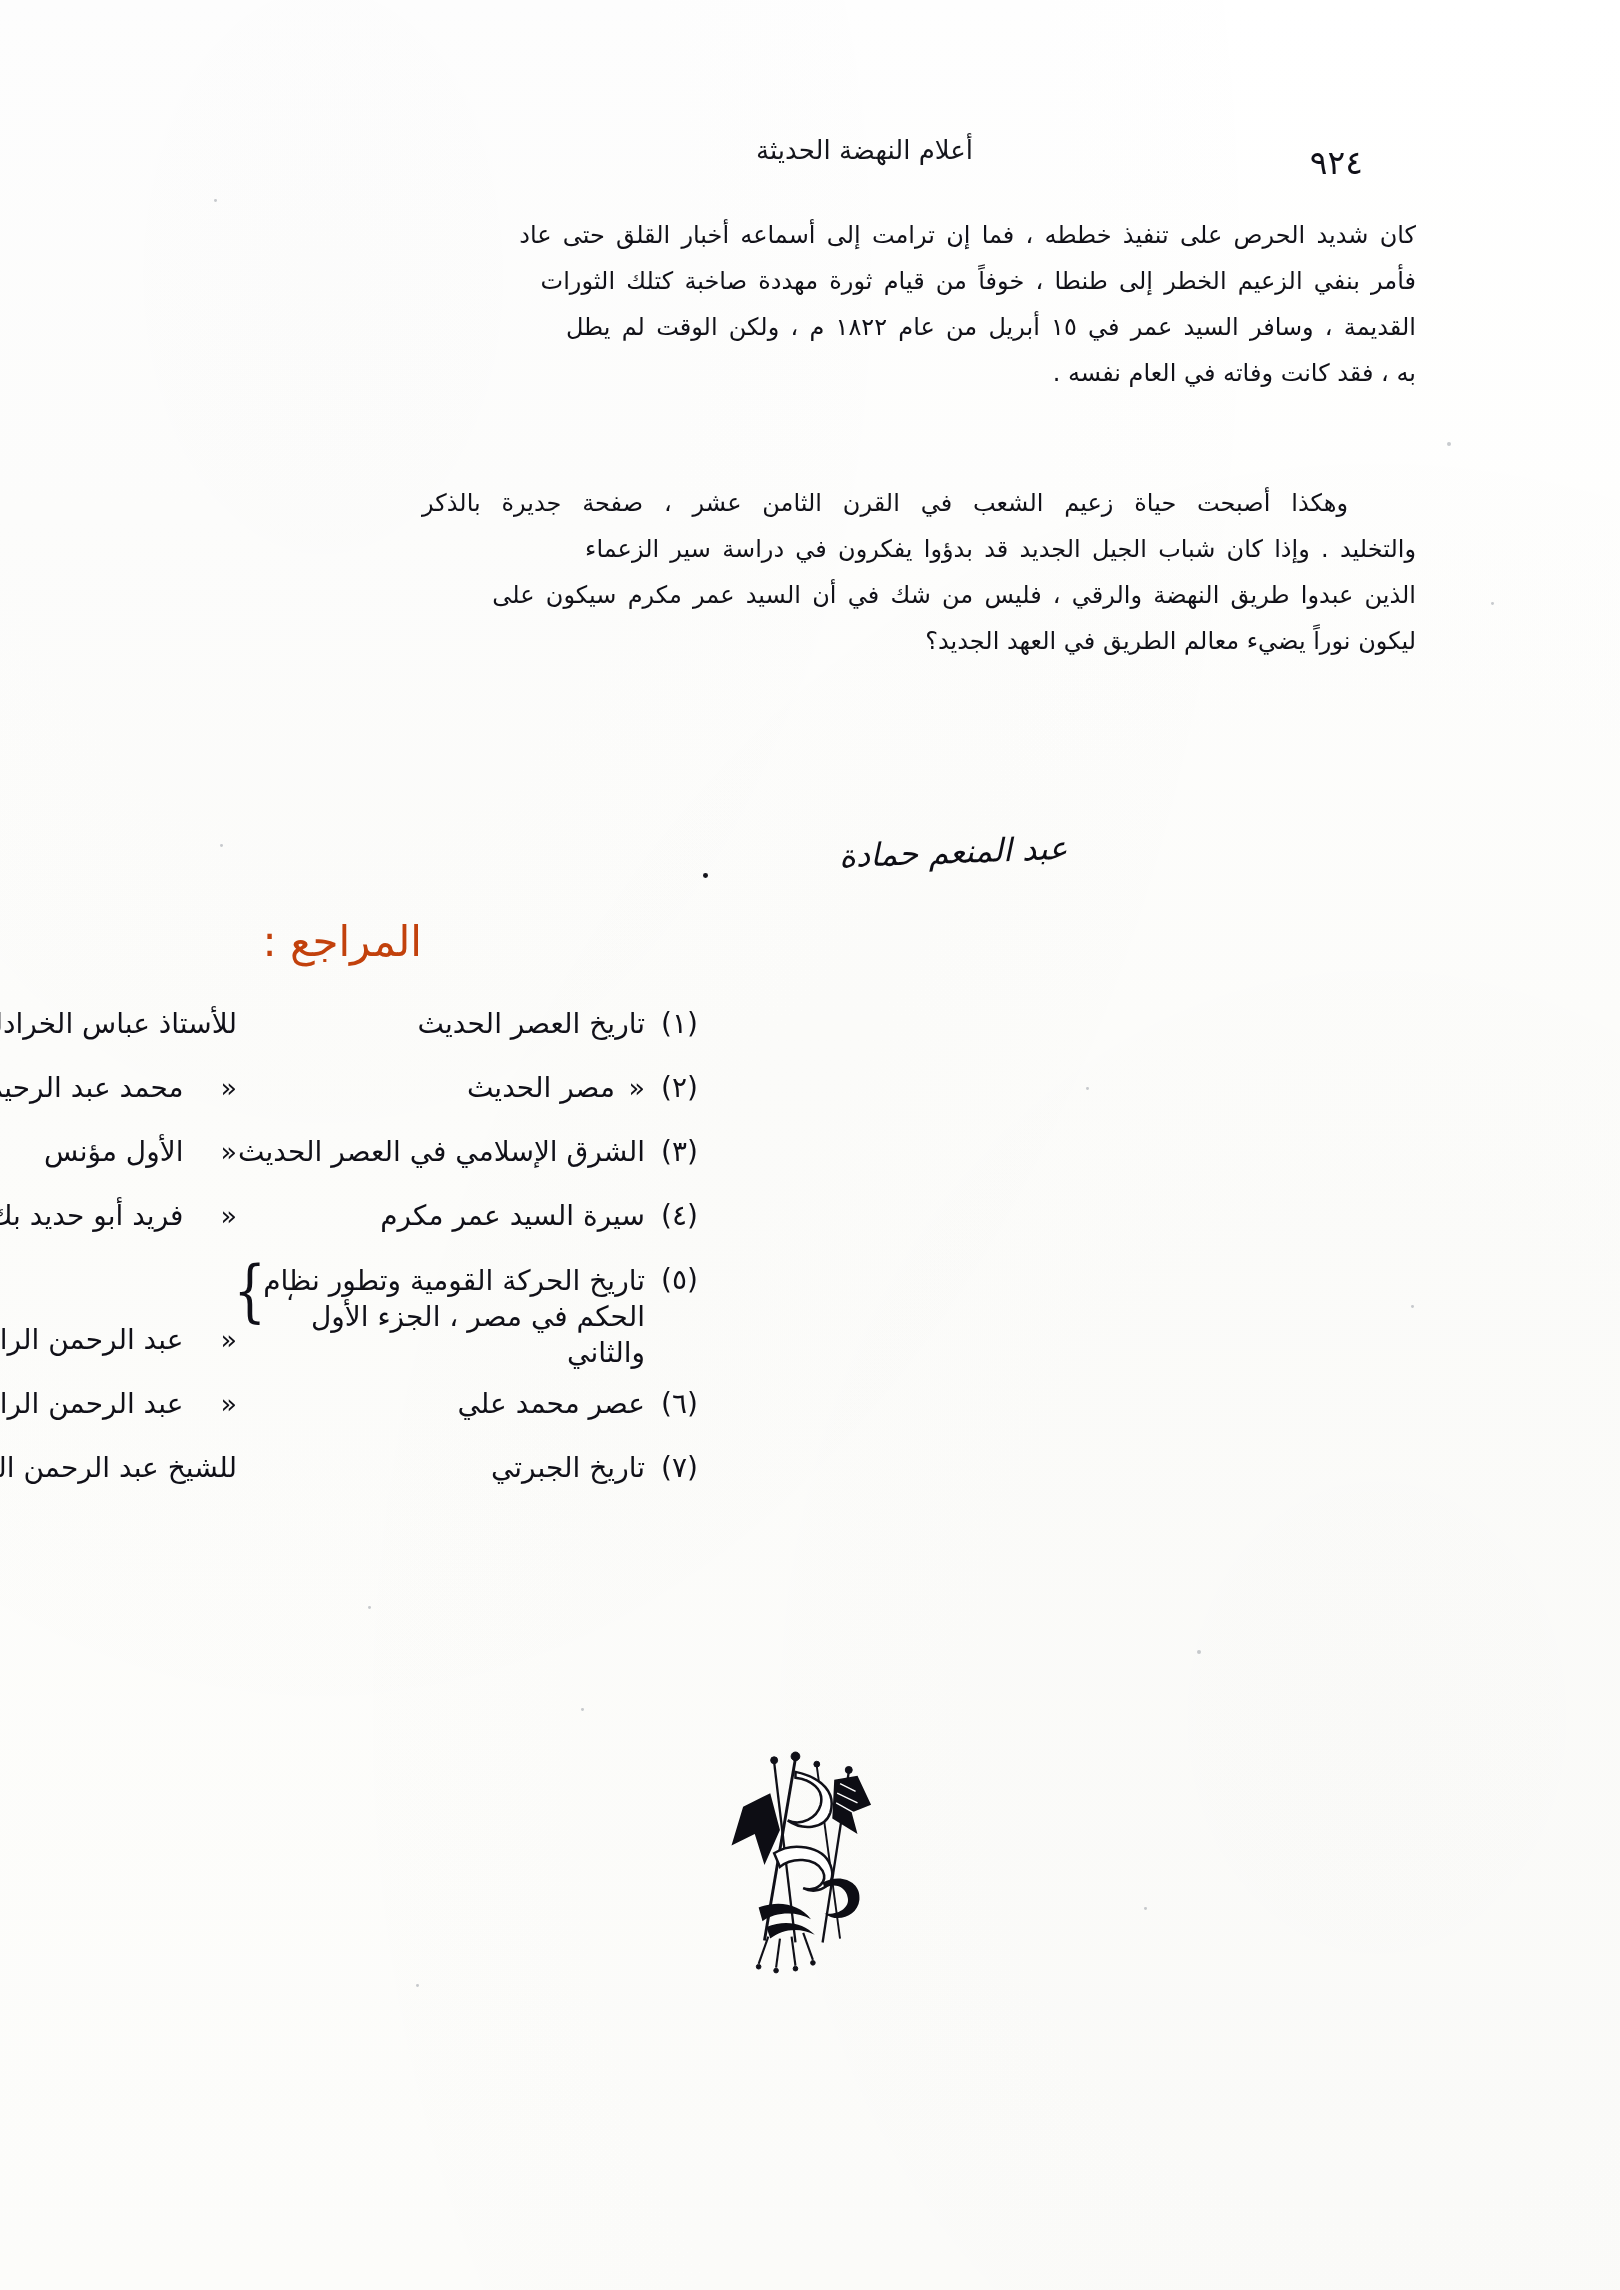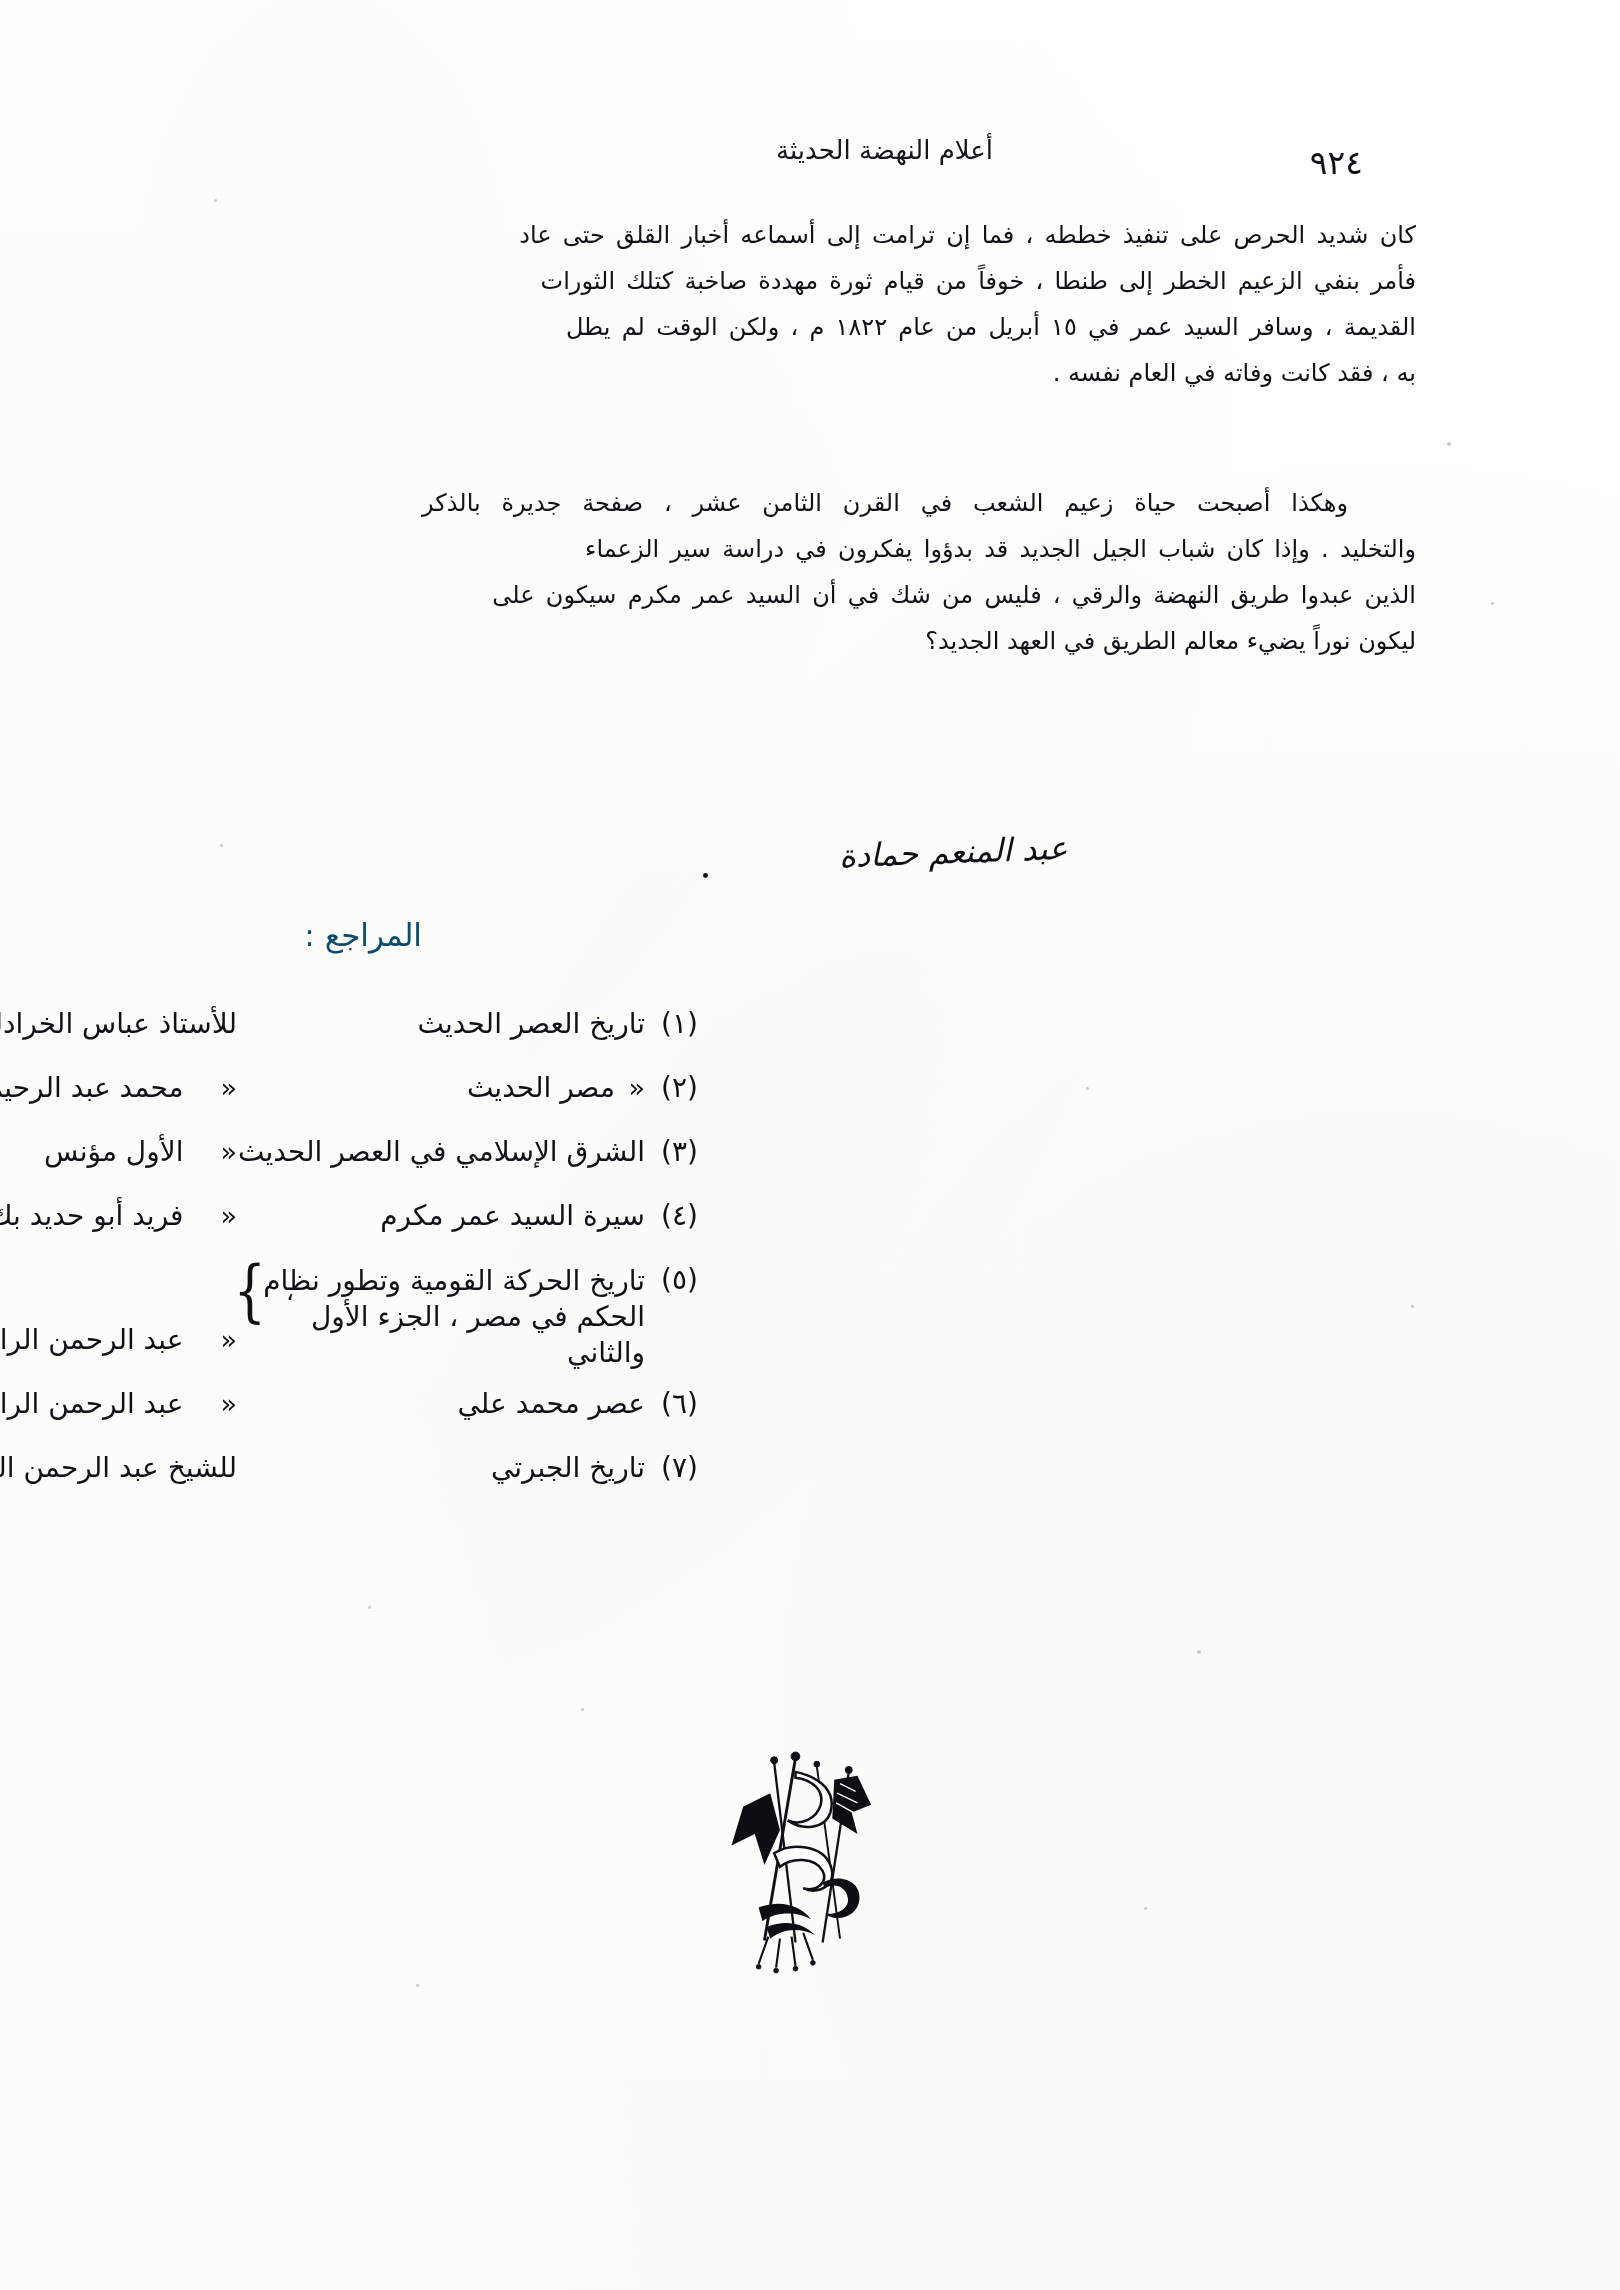--- a/index.html
+++ b/index.html
@@ -40,21 +40,21 @@
   .running-head {
     position: absolute;
     top: 131px;
     right: 199px;
     left: 199px;
     height: 58px;
     direction: rtl;
   }
   .head-title {
     position: absolute;
-    right: 428px;
+    right: 448px;
     top: 3.9px;
     font-size: 26px;
     color: #15161c;
     letter-spacing: 0.5px;
     white-space: nowrap;
   }
   .head-pagenum {
     position: absolute;
     right: 58px;
     top: 12px;
@@ -123,22 +123,22 @@
     height: 4.9px;
     background: #14141c;
     border-radius: 50%;
   }
 
   
   .refs-heading {
     position: absolute;
     top: 917px;
     right: 1198px;
-    font-size: 31px;
-    color: #0c4a6e;
+    font-size: 42px;
+    color: #c2410c;
     letter-spacing: 1.9px;
     white-space: nowrap;
   }
   .refs-list {
     position: absolute;
     top: 1007px;
     right: 204px;
     width: 1208px;
     direction: rtl;
   }

